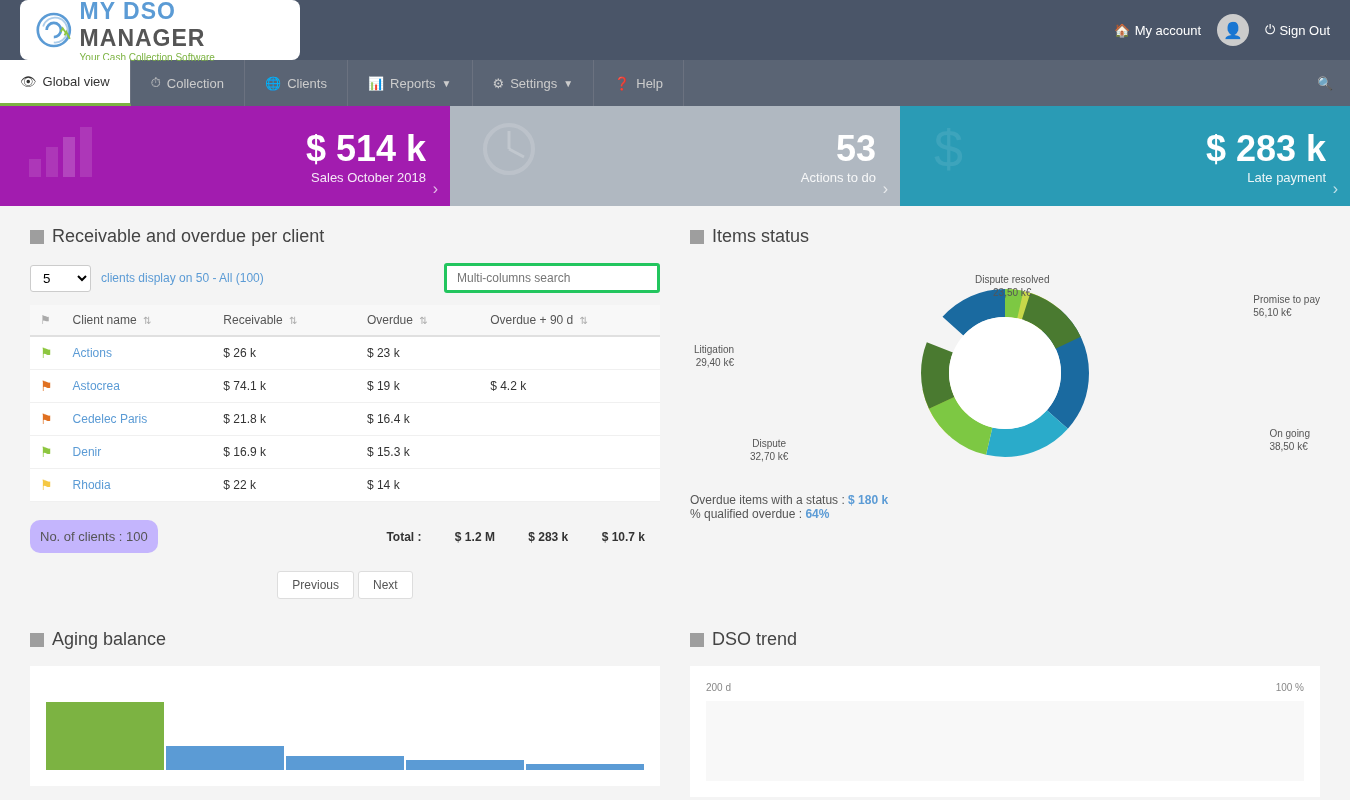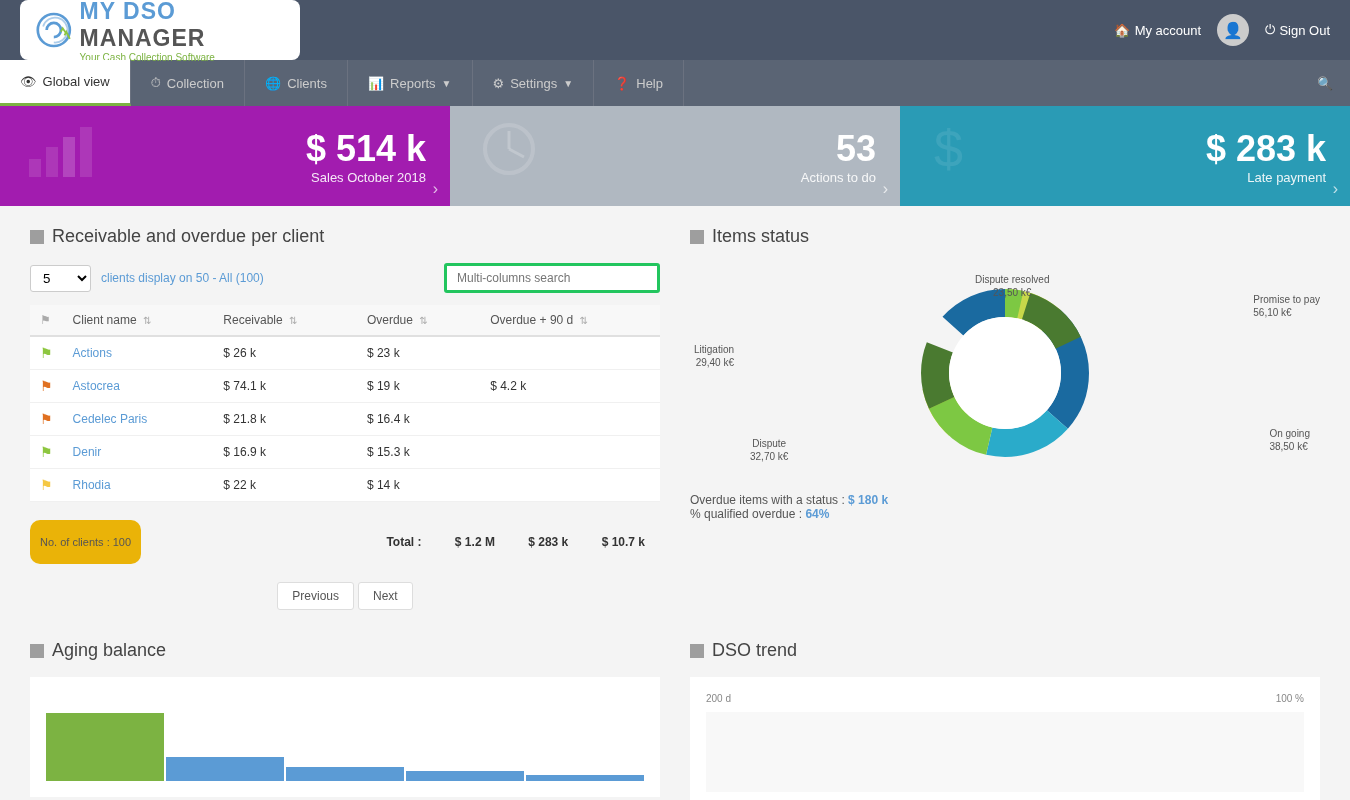--- a/index.html
+++ b/index.html
@@ -160,24 +160,24 @@
     .client-link { color: #5b9bd5; text-decoration: none; }
 
     .table-footer {
       display: flex;
       align-items: center;
       justify-content: space-between;
       margin-top: 10px;
       padding: 8px 0;
     }
     .client-count-badge {
-      background: #eab308;
+      background: #c4b5fd;
       border-radius: 10px;
-      padding: 16px 10px;
-      font-size: 11px;
+      padding: 9px 10px;
+      font-size: 13px;
       color: #555;
     }
     .totals { font-size: 12px; color: #333; }
     .totals span { font-weight: bold; margin: 0 15px; }
 
     .pagination { display: flex; gap: 4px; margin-top: 10px; justify-content: center; }
     .pagination button {
       padding: 6px 14px;
       border: 1px solid #ddd;
       background: white;

